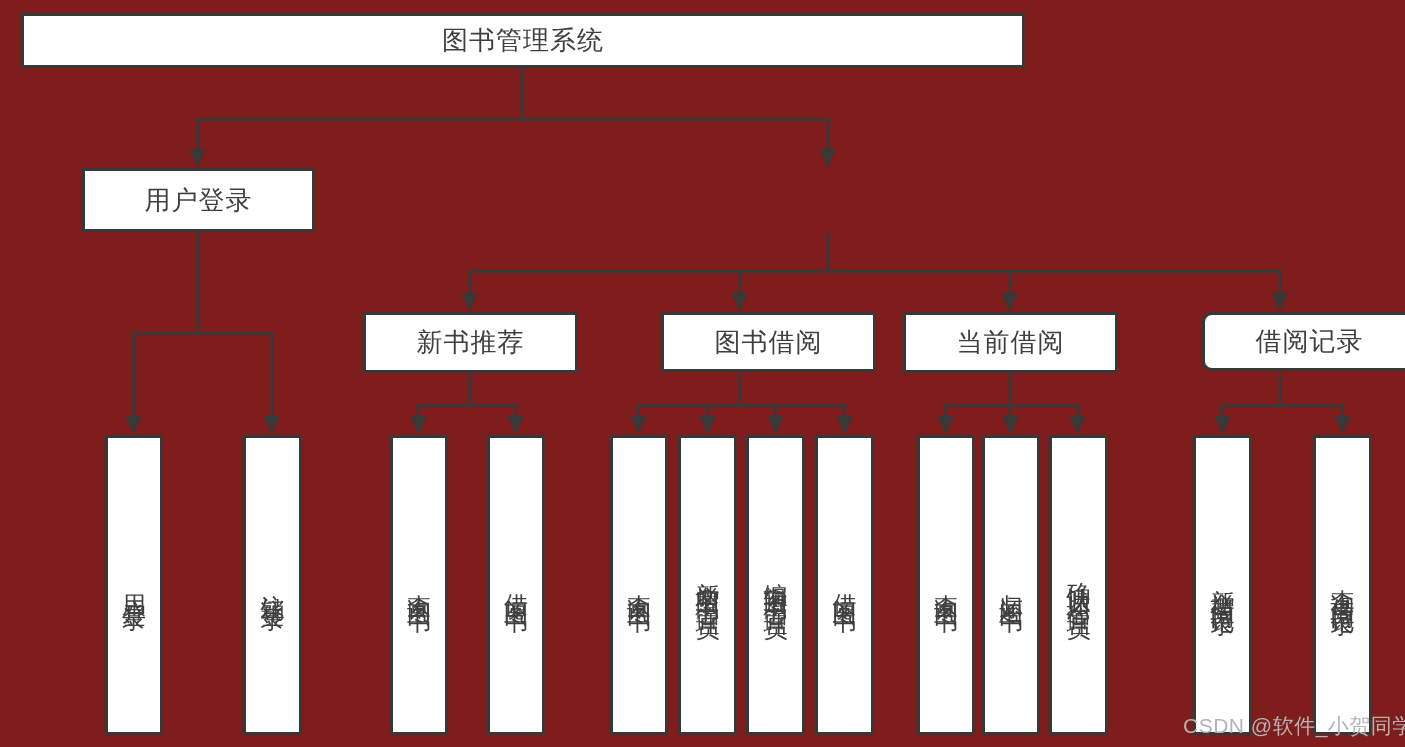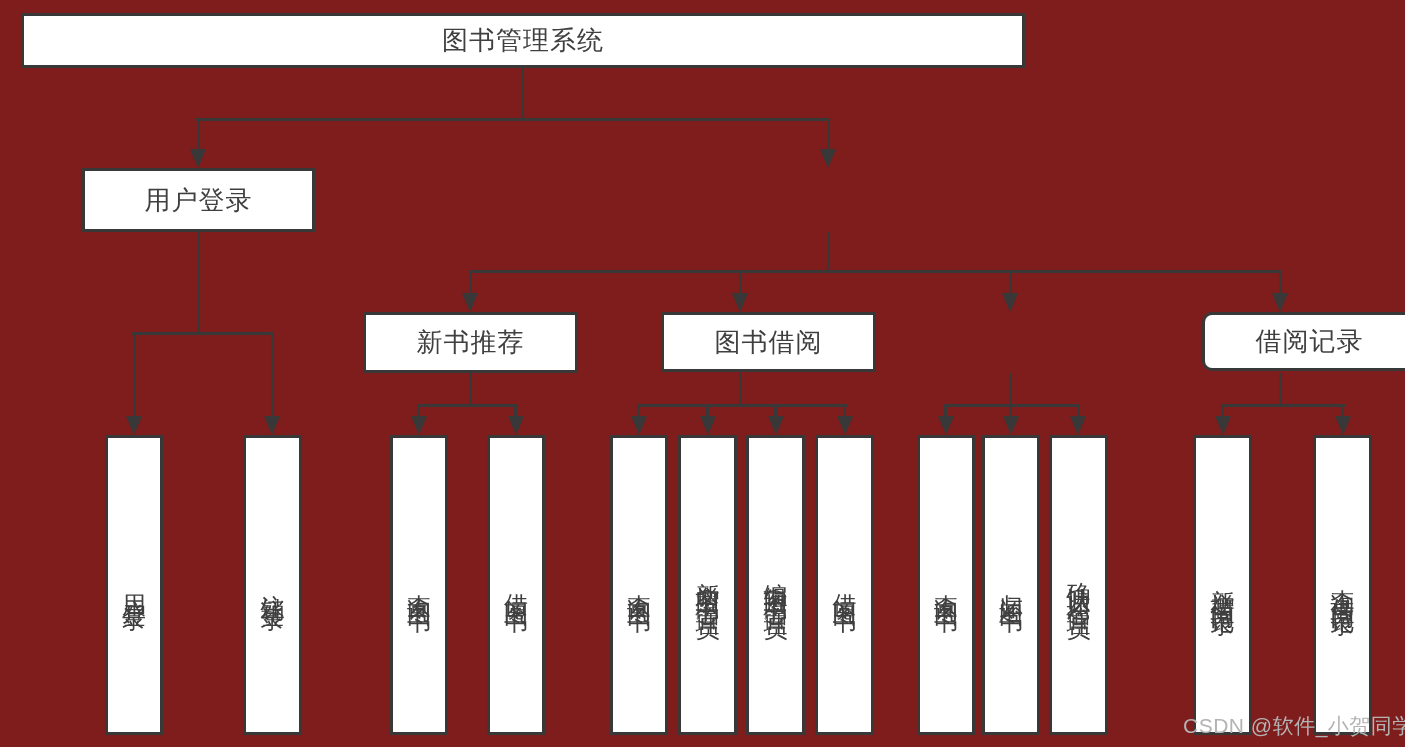--- a/index.html
+++ b/index.html
@@ -73,20 +73,23 @@
   <div class="vline" style="left:1009px;top:270px;height:25px;"></div>
   <div class="arrow" style="left:1002px;top:293px;"></div>
   <div class="vline" style="left:1279px;top:270px;height:25px;"></div>
   <div class="arrow" style="left:1272px;top:293px;"></div>
 
   <div class="node" style="left:363px;top:312px;width:215px;height:61px;">
     <span>新书推荐</span>
   </div>
   <div class="node" style="left:633px;top:312px;width:215px;height:60px;margin-left:28px;">
     <span>图书借阅</span>
+  </div>
+  <div class="node" style="left:903px;top:312px;width:215px;height:61px;">
+    <span>当前借阅</span>
   </div>
   <div class="node" style="left:1202px;top:312px;width:215px;height:59px;border-radius:10px;">
     <span>借阅记录</span>
   </div>
 
   <div class="vline" style="left:469px;top:373px;height:34px;"></div>
   <div class="hline" style="left:417px;top:404px;width:101px;"></div>
   <div class="vline" style="left:417px;top:404px;height:14px;"></div>
   <div class="arrow" style="left:411px;top:416px;"></div>
   <div class="vline" style="left:514px;top:404px;height:14px;"></div>

